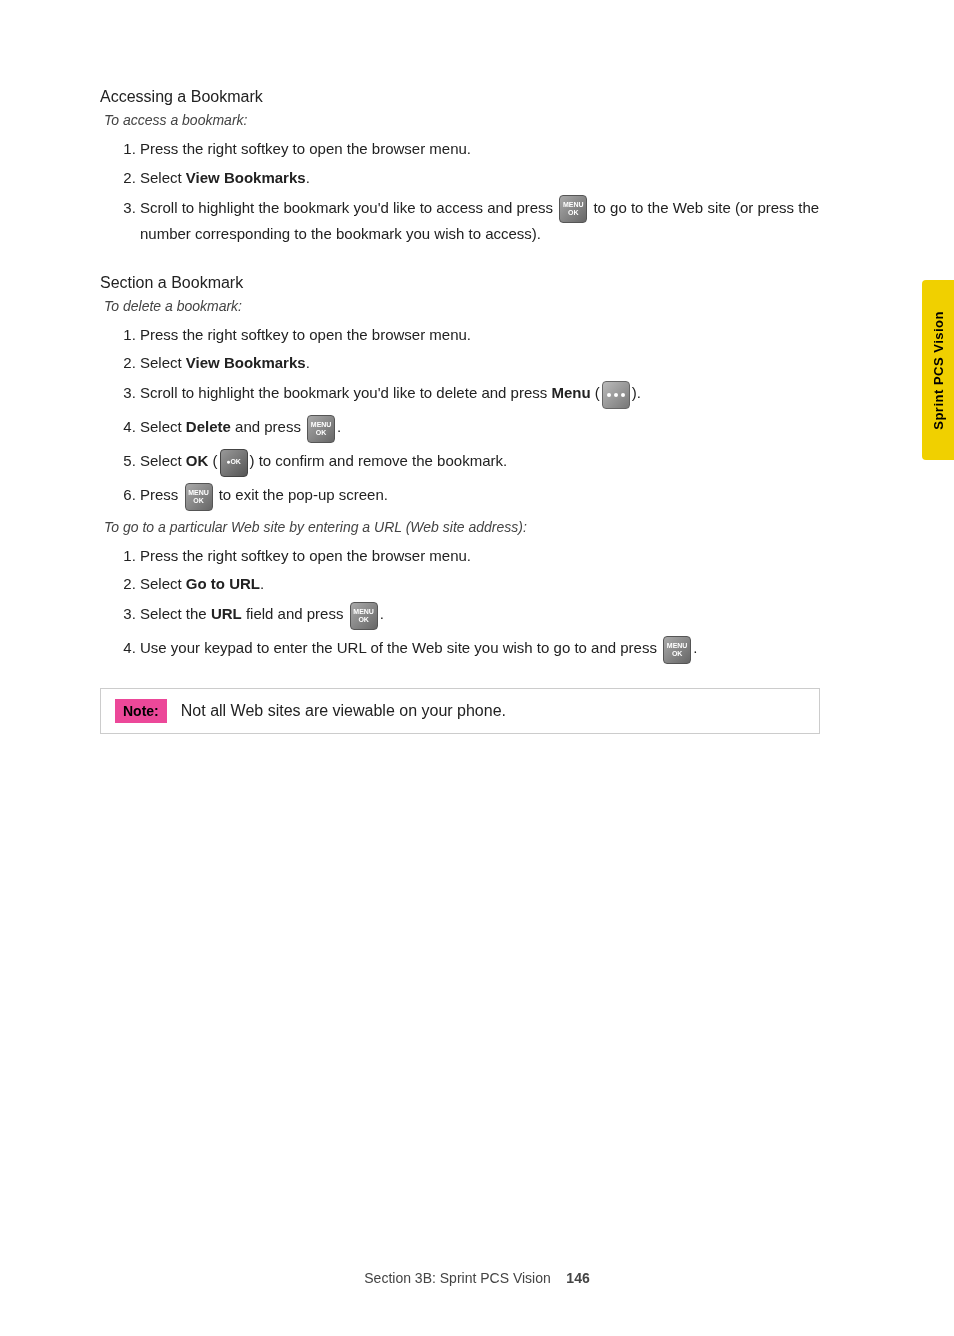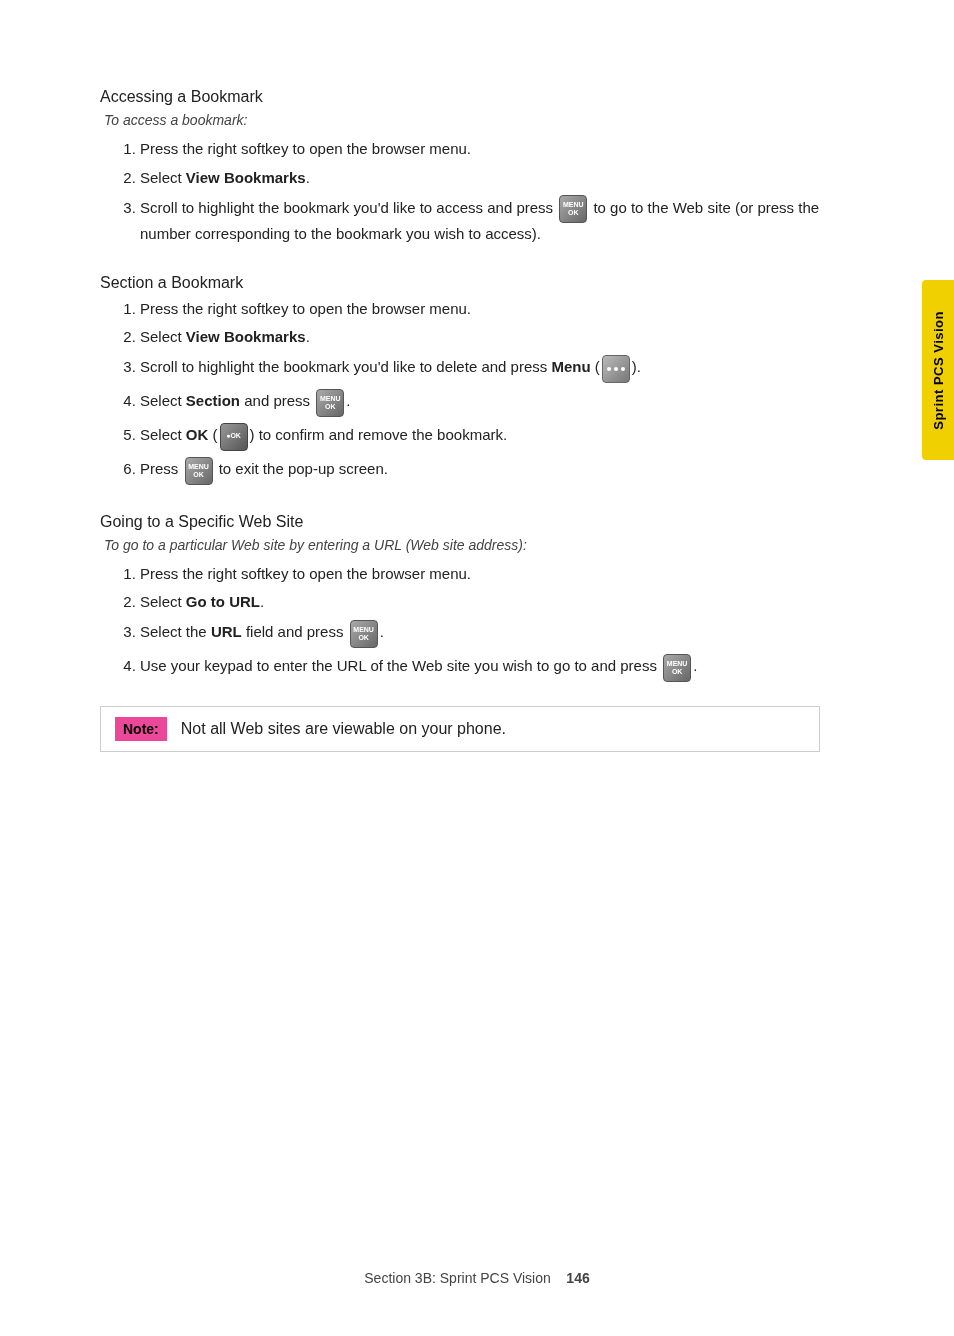--- a/index.html
+++ b/index.html
@@ -191,36 +191,37 @@
               <span>MENU</span>
               <span>OK</span>
             </span>
           to go to the Web site (or press the number corresponding to the bookmark you wish to access).</span>
       </li>
     </ol>
   </div>
 
   <div class="section">
     <div class="section-heading">Section a Bookmark</div>
+    <div class="section-subheading">To delete a bookmark:</div>
     <ol>
       <li>
         <span>Press the right softkey to open the browser menu.</span>
       </li>
       <li>
         <span>Select <span class="bold">View Bookmarks</span>.</span>
       </li>
       <li>
         <span>Scroll to highlight the bookmark you'd like to delete and press <span class="bold">Menu</span> (<span class="icon-dots">
               <span></span>
               <span></span>
               <span></span>
             </span>).</span>
       </li>
       <li>
-        <span>Select <span class="bold">Section</span> and press
+        <span>Select <span class="bold">Delete</span> and press
           <span class="icon-menu-ok">
               <span>MENU</span>
               <span>OK</span>
             </span>.</span>
       </li>
       <li>
         <span>Select <span class="bold">OK</span> (<span class="icon-ok-confirm">
               <span>●OK</span>
             </span>) to confirm and remove the bookmark.</span>
       </li>
@@ -229,21 +230,20 @@
           <span class="icon-menu-ok">
               <span>MENU</span>
               <span>OK</span>
             </span>
           to exit the pop-up screen.</span>
       </li>
     </ol>
   </div>
 
   <div class="section">
-    <div class="section-heading">Going to a Specific Web Site</div>
     <div class="section-subheading">To go to a particular Web site by entering a URL (Web site address):</div>
     <ol>
       <li>
         <span>Press the right softkey to open the browser menu.</span>
       </li>
       <li>
         <span>Select <span class="bold">Go to URL</span>.</span>
       </li>
       <li>
         <span>Select the <span class="bold">URL</span> field and press

